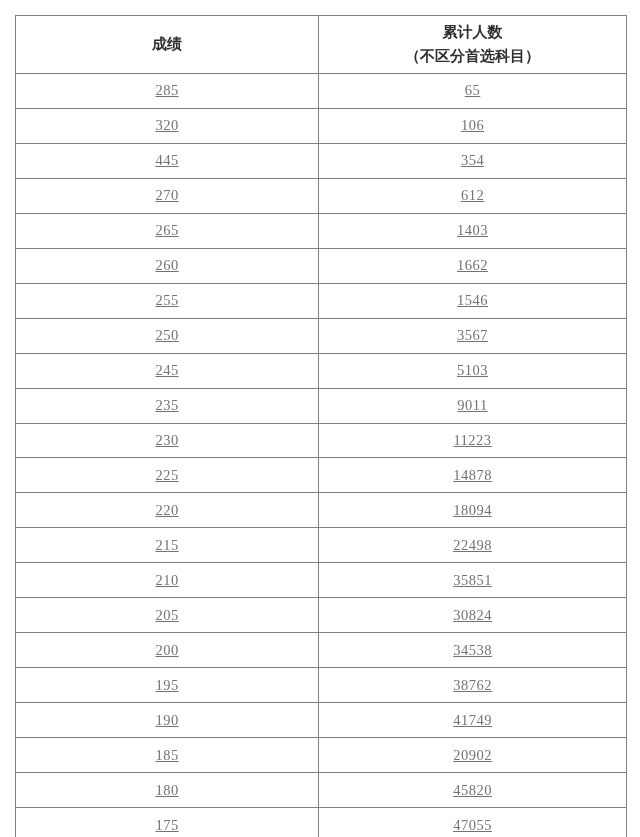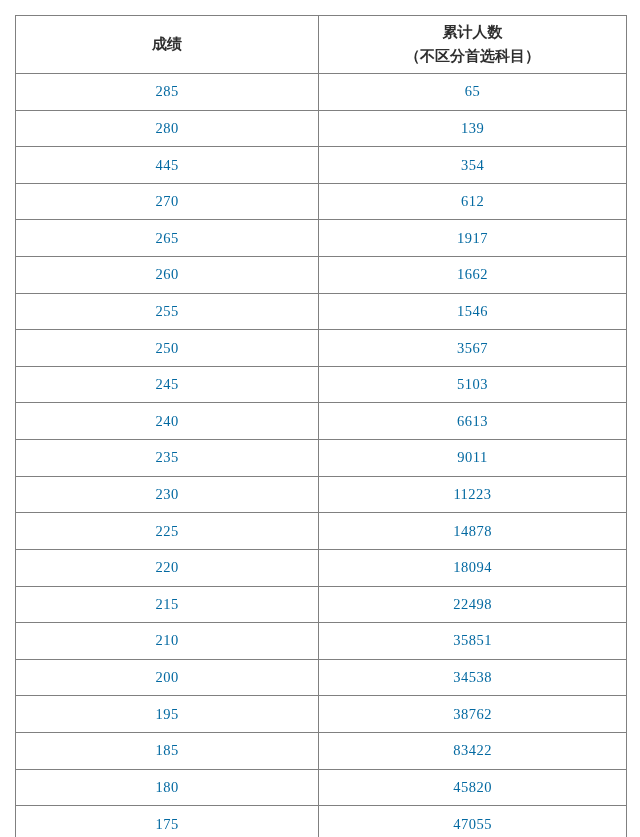--- a/index.html
+++ b/index.html
@@ -32,22 +32,23 @@
   }
   .score-table thead th {
     height: 57px;
     font-weight: bold;
     font-size: 15px;
     color: #2e2e2e;
     line-height: 1.55;
   }
   .score-table tbody td {
     font-size: 14.5px;
-    color: #0369a1;
+    color: #737373;
     letter-spacing: 0.5px;
+    text-decoration: underline;
   }
   col.col-score { width: 303px; }
   col.col-count { width: 308px; }
 </style>
 </head>
 <body>
 
 <table class="score-table">
   <colgroup>
     <col class="col-score">
@@ -64,37 +65,37 @@
       </th>
     </tr>
   </thead>
   <tbody>
   <tr>
     <td>285</td>
     <td>65</td>
   </tr>
 
   <tr>
-    <td>280</td>
-    <td>139</td>
+    <td>320</td>
+    <td>106</td>
   </tr>
 
   <tr>
     <td>445</td>
     <td>354</td>
   </tr>
 
   <tr>
     <td>270</td>
     <td>612</td>
   </tr>
 
   <tr>
     <td>265</td>
-    <td>1917</td>
+    <td>1403</td>
   </tr>
 
   <tr>
     <td>260</td>
     <td>1662</td>
   </tr>
 
   <tr>
     <td>255</td>
     <td>1546</td>
@@ -103,24 +104,20 @@
   <tr>
     <td>250</td>
     <td>3567</td>
   </tr>
 
   <tr>
     <td>245</td>
     <td>5103</td>
   </tr>
 
-  <tr>
-    <td>240</td>
-    <td>6613</td>
-  </tr>
 
   <tr>
     <td>235</td>
     <td>9011</td>
   </tr>
 
   <tr>
     <td>230</td>
     <td>11223</td>
   </tr>
@@ -138,35 +135,43 @@
   <tr>
     <td>215</td>
     <td>22498</td>
   </tr>
 
   <tr>
     <td>210</td>
     <td>35851</td>
   </tr>
 
+  <tr>
+    <td>205</td>
+    <td>30824</td>
+  </tr>
 
   <tr>
     <td>200</td>
     <td>34538</td>
   </tr>
 
   <tr>
     <td>195</td>
     <td>38762</td>
   </tr>
 
+  <tr>
+    <td>190</td>
+    <td>41749</td>
+  </tr>
 
   <tr>
     <td>185</td>
-    <td>83422</td>
+    <td>20902</td>
   </tr>
 
   <tr>
     <td>180</td>
     <td>45820</td>
   </tr>
 
   <tr>
     <td>175</td>
     <td>47055</td>

